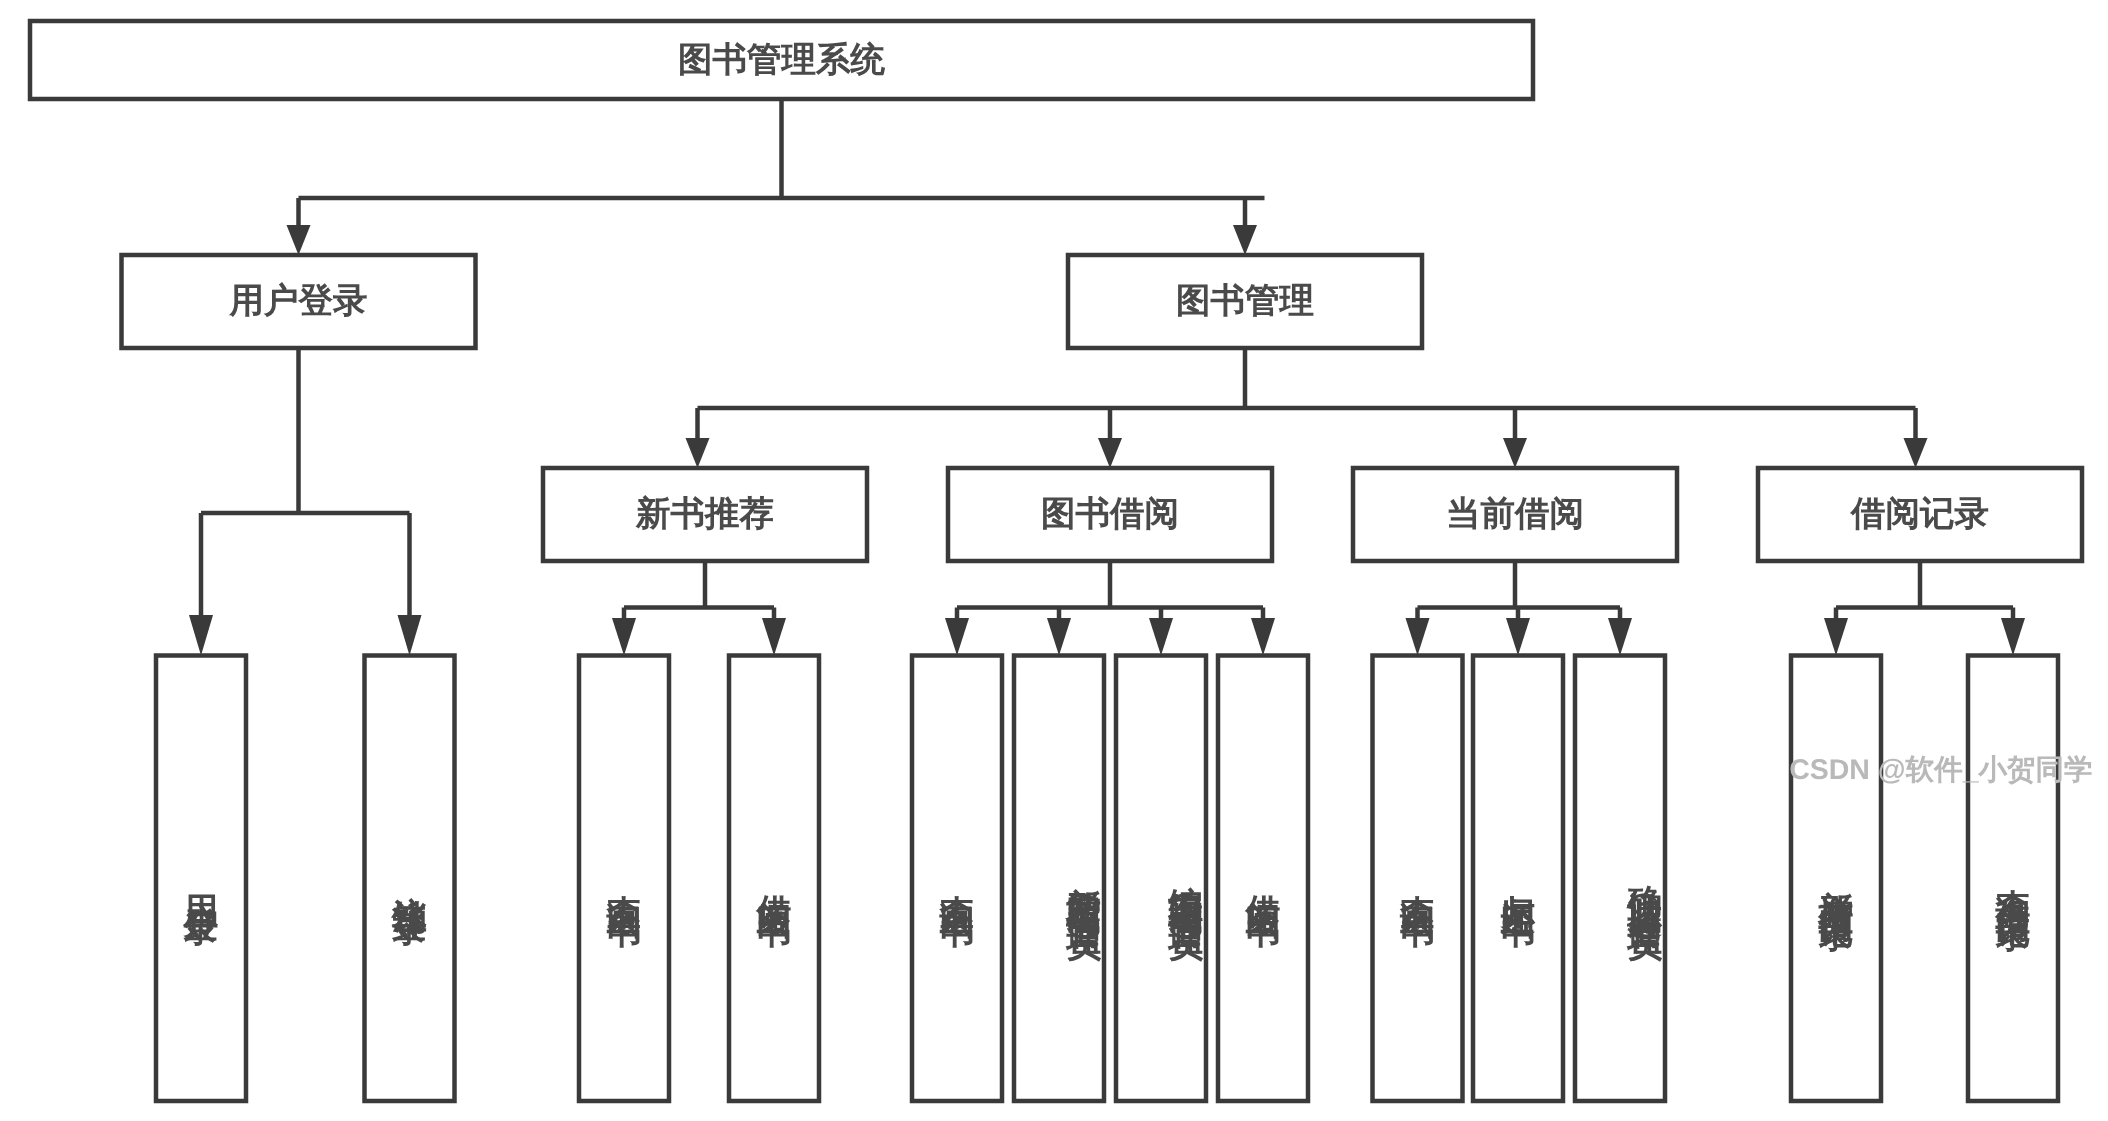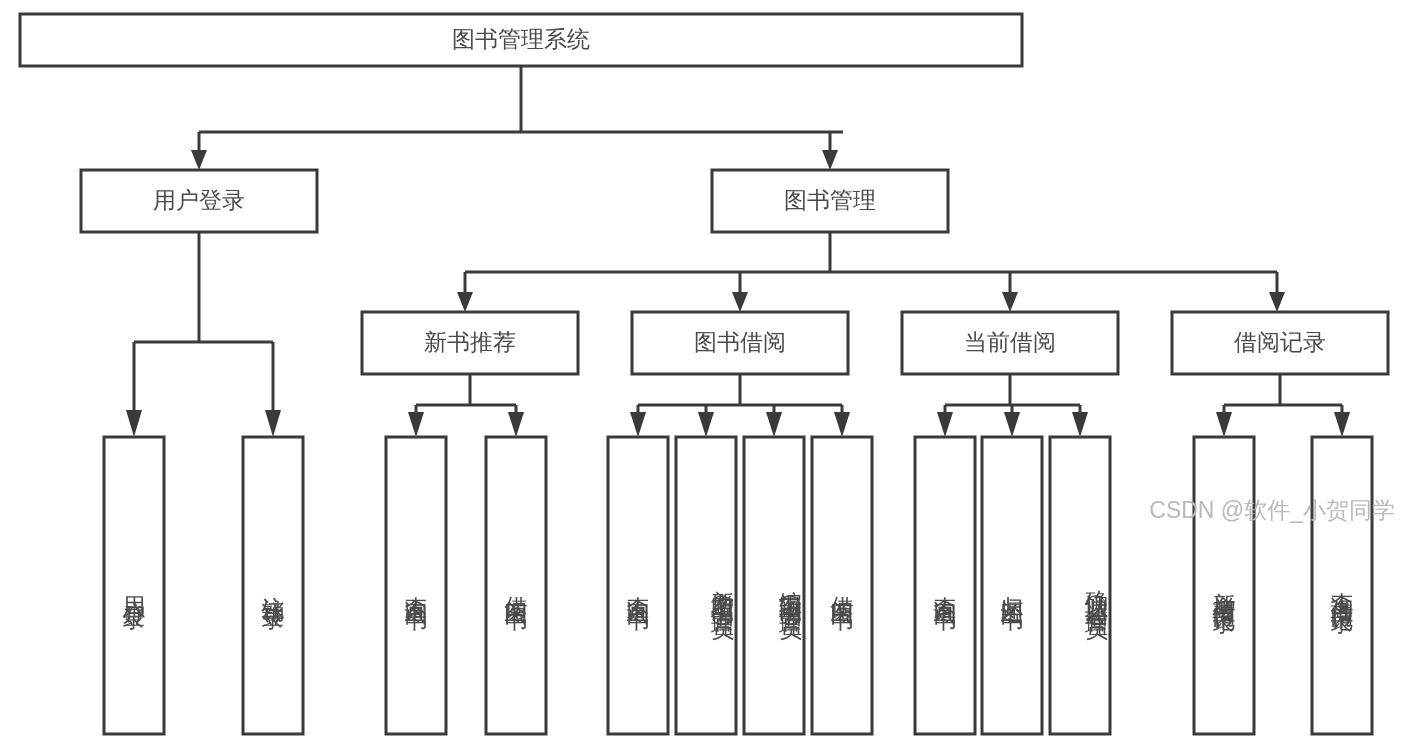--- a/index.html
+++ b/index.html
@@ -11,20 +11,21 @@
     width: 1405px;
     height: 747px;
     font-family: "Liberation Sans", "DejaVu Sans", sans-serif;
     overflow: hidden;
   }
   #diagram-root {
     position: relative;
     width: 1405px;
     height: 534px;
     background: #ffffff;
+    font-weight: bold;
   }
   svg.diagram {
     position: absolute;
     top: 0;
     left: 0;
     width: 1405px;
     height: 747px;
   }
   .node-rect {
     fill: #ffffff;
@@ -58,21 +59,21 @@
     letter-spacing: 4px;
     text-align: center;
     white-space: nowrap;
     pointer-events: none;
   }
   .watermark {
     position: absolute;
     right: 10px;
     bottom: 8px;
     font-family: "Liberation Sans", "DejaVu Sans", sans-serif;
-    font-size: 23px;
+    font-size: 19px;
     color: #b9b9b9;
     white-space: nowrap;
   }
 </style>
 </head>
 <body>
 
 <div id="diagram-root">
 
   <svg class="diagram" viewBox="0 0 1405 747">

